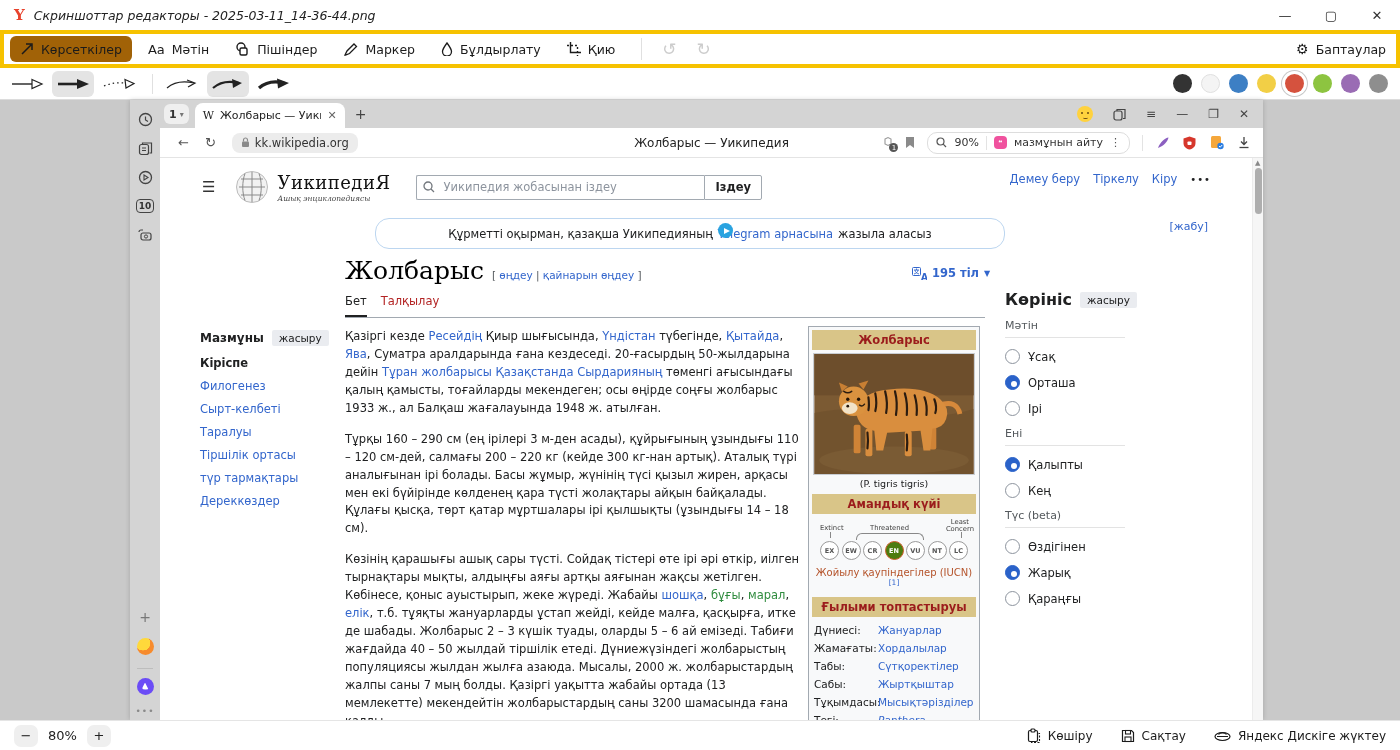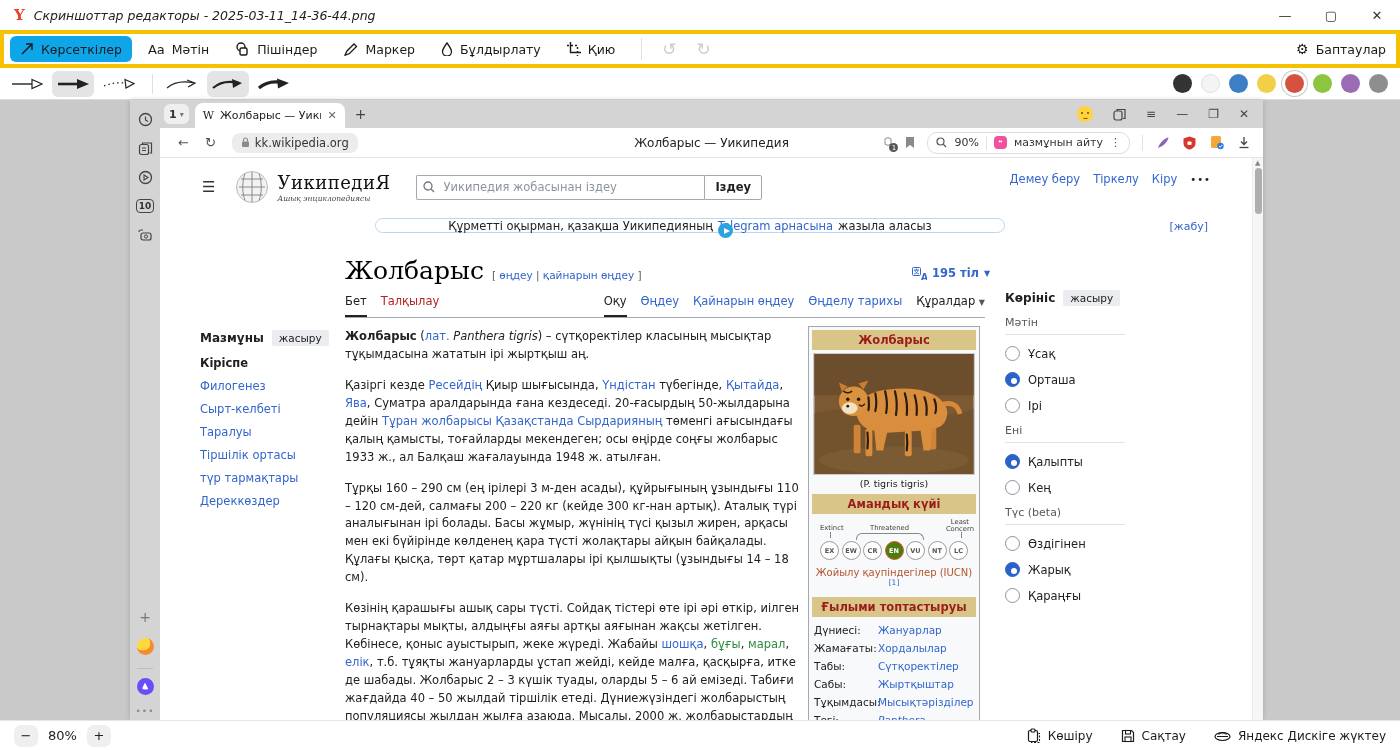--- a/index.html
+++ b/index.html
@@ -9,21 +9,21 @@
   
   .titlebar { position:absolute; top:0; left:0; right:0; height:30px; background:#fff; display:flex; align-items:center; padding-left:14px; }
   .ylogo { color:#e8432d; font-weight:bold; font-size:15px; margin-right:9px; font-family:"DejaVu Serif", serif; }
   .tb-title { font-size:12.5px; color:#222;font-style:italic; }
   .win-controls { margin-left:auto; display:flex; }
   .win-btn { width:46px; height:30px; display:flex; align-items:center; justify-content:center; font-size:13px; color:#333; cursor:default; }
 
   
   .toolbar { position:absolute; top:30px; left:0; right:0; height:38px; background:#fff; border:4px solid #f6c200; display:flex; align-items:center; padding:0 10px 0 6px; }
   .tool-btn { display:flex; align-items:center; gap:7px; height:26px; padding:0 10px; border-radius:6px; font-size:12.5px; color:#1b1b1b; margin-right:6px; cursor:default; }
-  .tool-btn.sel { background:#0ea5e9; }
+  .tool-btn.sel { background:#a16207; }
   .tool-icon { display:flex; align-items:center; }
   .tb-divider { width:1px; height:22px; background:#e0e0e0; margin:0 10px; }
   .histbtn { font-size:17px; color:#ccc; margin:0 10px; }
   .settings-btn { margin-left:auto; display:flex; align-items:center; gap:7px; font-size:12.5px; color:#1b1b1b; }
   .gear { font-size:14px; }
 
   
   .subtoolbar { position:absolute; top:68px; left:0; right:0; height:32px; background:#fff; display:flex; align-items:center; padding:0 12px 0 6px; border-bottom:1px solid #dcdcdc; }
   .arrow-btn { width:42px; height:26px; border-radius:6px; display:flex; align-items:center; justify-content:center; margin-right:4px; cursor:default; }
   .arrow-btn.sel { background:#e4e4e4; }
@@ -94,21 +94,21 @@
   .wm-s { font-family:"DejaVu Serif", serif; font-size:7.5px; color:#444; font-style:italic; margin-top:1px; }
   .searchbox { display:flex; align-items:center; }
   .search-input { width:288px; height:25px; border:1px solid #a2a9b1; border-right:none; border-radius:2px 0 0 2px; padding:0 8px 0 26px; font-size:11.5px; color:#333; font-family:"DejaVu Sans", sans-serif; }
   .search-input::placeholder { color:#8d949e; }
   .search-mag { position:absolute; margin-left:7px; color:#72777d; }
   .search-btn { height:25px; border:1px solid #a2a9b1; background:#fff; border-radius:0 2px 2px 0; font-size:11.5px; font-weight:bold; padding:0 10px; color:#202122; font-family:"DejaVu Sans", sans-serif; }
   .wk-top-links { position:absolute; right:52px; top:0; height:42px; display:flex; align-items:center; gap:13px; font-size:11.5px; }
   .wk-top-links a { color:#3366cc; text-decoration:none; }
   .tl-more { color:#202122; font-size:10px; letter-spacing:1px; }
 
-  .banner { position:absolute; top:60px; left:215px; width:630px; height:15px; border:1px solid #bcd6f0; border-radius:14px; display:flex; align-items:center; justify-content:center; gap:5px; font-size:11.5px; }
+  .banner { position:absolute; top:60px; left:215px; width:630px; height:31px; border:1px solid #bcd6f0; border-radius:14px; display:flex; align-items:center; justify-content:center; gap:5px; font-size:11.5px; }
   .tg-ic { width:15px; height:15px; border-radius:50%; background:#2aa3e0; display:inline-flex; align-items:center; justify-content:center; }
   .tg-ic span { width:0; height:0; border-left:6px solid #fff; border-top:3.5px solid transparent; border-bottom:3.5px solid transparent; margin-left:2px; }
   .banner-close { position:absolute; top:62px; right:55px; font-size:11px; color:#3366cc; }
 
   .wk-titleblock { position:absolute; top:98px; left:185px; display:flex; align-items:baseline; gap:8px; }
   .wk-h1 { font-family:"DejaVu Serif", serif; font-size:25px; color:#000; }
   .edit-links { font-size:10.5px; color:#54595d; }
   .edit-links a { color:#3366cc; text-decoration:none; }
   .lang-sel { position:absolute; top:108px; left:752px; display:flex; align-items:center; gap:5px; font-size:11.5px; color:#3366cc; font-weight:bold; }
   .lang-chev { font-size:8px; color:#3366cc; }
@@ -156,21 +156,21 @@
   .ib-iucn .ref { color:#3366cc; font-size:7.5px; vertical-align:super; }
   .ib-rows { padding:4px 2px 2px; }
   .ib-row { display:flex; margin-bottom:6px; }
   .ib-row .lbl { width:64px; color:#202122; flex:0 0 64px; }
   .ib-row .val { color:#3366cc; }
   .ib-row .val.it { font-style:italic; }
 
   
   .appearance { position:absolute; top:132px; left:845px; width:140px; }
   .ap-head { display:flex; align-items:center; gap:8px; margin-bottom:8px; }
-  .ap-title { font-weight:bold; font-size:12px; }
+  .ap-title { font-weight:bold; font-size:16px; }
   .ap-sec { font-size:11px; color:#54595d; border-bottom:1px solid #e3e3e3; padding-bottom:5px; margin:10px 0 11px; width:120px; }
   .radio-row { display:flex; align-items:center; gap:8px; margin-bottom:11px; font-size:11.5px; color:#202122; }
   .radio { width:15px; height:15px; border-radius:50%; border:1px solid #8d949e; background:#fff; position:relative; flex:0 0 15px; }
   .radio[data-on="true"] { background:#2a62c9; border-color:#2a62c9; }
   .radio[data-on="true"]:after { content:""; position:absolute; left:4.5px; top:4.5px; width:6px; height:6px; border-radius:50%; background:#fff; }
 
   
   .bottombar { position:absolute; bottom:0; left:0; right:0; height:30px; background:#fff; border-top:1px solid #e5e5e5; display:flex; align-items:center; padding:0 14px; }
   .zoom-btn { width:24px; height:22px; background:#efefef; border-radius:7px; display:flex; align-items:center; justify-content:center; font-size:13px; color:#222; }
   .zoom-val { font-size:13px; color:#222; margin:0 10px; }
@@ -492,45 +492,37 @@
               </svg>
             <span>195 тіл</span>
             <span class="lang-chev">▼</span>
           </div>
 
           <div class="wk-tabs">
             <div class="grp">
               <span class="wtab on">Бет</span>
               <span class="wtab red">Талқылау</span>
             </div>
-            <div class="grp">
-              <span class="wtab on">Оқу</span>
-              <span class="wtab">Өңдеу</span>
-              <span class="wtab">Қайнарын өңдеу</span>
-              <span class="wtab">Өңделу тарихы</span>
-              <span class="wtab dark"><span>Құралдар</span> <span class="chev">▼</span></span>
-            </div>
           </div>
 
           <div class="toc">
             <div class="toc-head">
               <span class="toc-title">Мазмұны</span>
               <span class="pill-btn">жасыру</span>
             </div>
             <div class="toc-item on">Кіріспе</div>
             <div class="toc-item">Филогенез</div>
             <div class="toc-item">Сырт-келбеті</div>
             <div class="toc-item">Таралуы</div>
             <div class="toc-item">Тіршілік ортасы</div>
             <div class="toc-item">түр тармақтары</div>
             <div class="toc-item">Дереккөздер</div>
           </div>
 
           <div class="article">
-            <p><span class="rt-b">Жолбарыс</span><span class="rt-n"> (</span><span class="rt-l">лат.</span><span class="rt-n"> </span><span class="rt-i">Panthera tigris</span><span class="rt-n">) – сүтқоректілер класының мысықтар тұқымдасына жататын ірі жыртқыш аң.</span></p>
             <p><span class="rt-n">Қазіргі кезде </span><span class="rt-l">Ресейдің</span><span class="rt-n"> Қиыр шығысында, </span><span class="rt-l">Үндістан</span><span class="rt-n"> түбегінде, </span><span class="rt-l">Қытайда</span><span class="rt-n">, </span><span class="rt-l">Ява</span><span class="rt-n">, Суматра аралдарында ғана кездеседі. 20-ғасырдың 50-жылдарына дейін </span><span class="rt-l">Тұран жолбарысы</span><span class="rt-n"> </span><span class="rt-l">Қазақстанда</span><span class="rt-n"> </span><span class="rt-l">Сырдарияның</span><span class="rt-n"> төменгі ағысындағы қалың қамысты, тоғайларды мекендеген; осы өңірде соңғы жолбарыс 1933 ж., ал Балқаш жағалауында 1948 ж. атылған.</span></p>
             <p><span class="rt-n">Тұрқы 160 – 290 см (ең ірілері 3 м-ден асады), құйрығының ұзындығы 110 – 120 см-дей, салмағы 200 – 220 кг (кейде 300 кг-нан артық). Аталық түрі аналығынан ірі болады. Басы жұмыр, жүнінің түсі қызыл жирен, арқасы мен екі бүйірінде көлденең қара түсті жолақтары айқын байқалады. Құлағы қысқа, төрт қатар мұртшалары ірі қылшықты (ұзындығы 14 – 18 см).</span></p>
             <p><span class="rt-n">Көзінің қарашығы ашық сары түсті. Сойдақ тістері өте ірі әрі өткір, иілген тырнақтары мықты, алдыңғы аяғы артқы аяғынан жақсы жетілген. Көбінесе, қоныс ауыстырып, жеке жүреді. Жабайы </span><span class="rt-l">шошқа</span><span class="rt-n">, </span><span class="rt-g">бұғы</span><span class="rt-n">, </span><span class="rt-g">марал</span><span class="rt-n">, </span><span class="rt-l">елік</span><span class="rt-n">, т.б. тұяқты жануарларды ұстап жейді, кейде малға, қасқырға, итке де шабады. Жолбарыс 2 – 3 күшік туады, оларды 5 – 6 ай емізеді. Табиғи жағдайда 40 – 50 жылдай тіршілік етеді. Дүниежүзіндегі жолбарыстың популяциясы жылдан жылға азаюда. Мысалы, 2000 ж. жолбарыстардың жалпы саны 7 мың болды. Қазіргі уақытта жабайы ортада (13 мемлекетте) мекендейтін жолбарыстардың саны 3200 шамасында ғана қалды</span></p>
           </div>
 
           <div class="infobox">
             <div class="ib-h">Жолбарыс</div>
             <svg class="ib-img" width="162" height="122" viewBox="0 0 162 122">
               <rect width="162" height="122" fill="#7b5a33"></rect>
               <rect width="162" height="42" fill="#6d4e2c"></rect>

